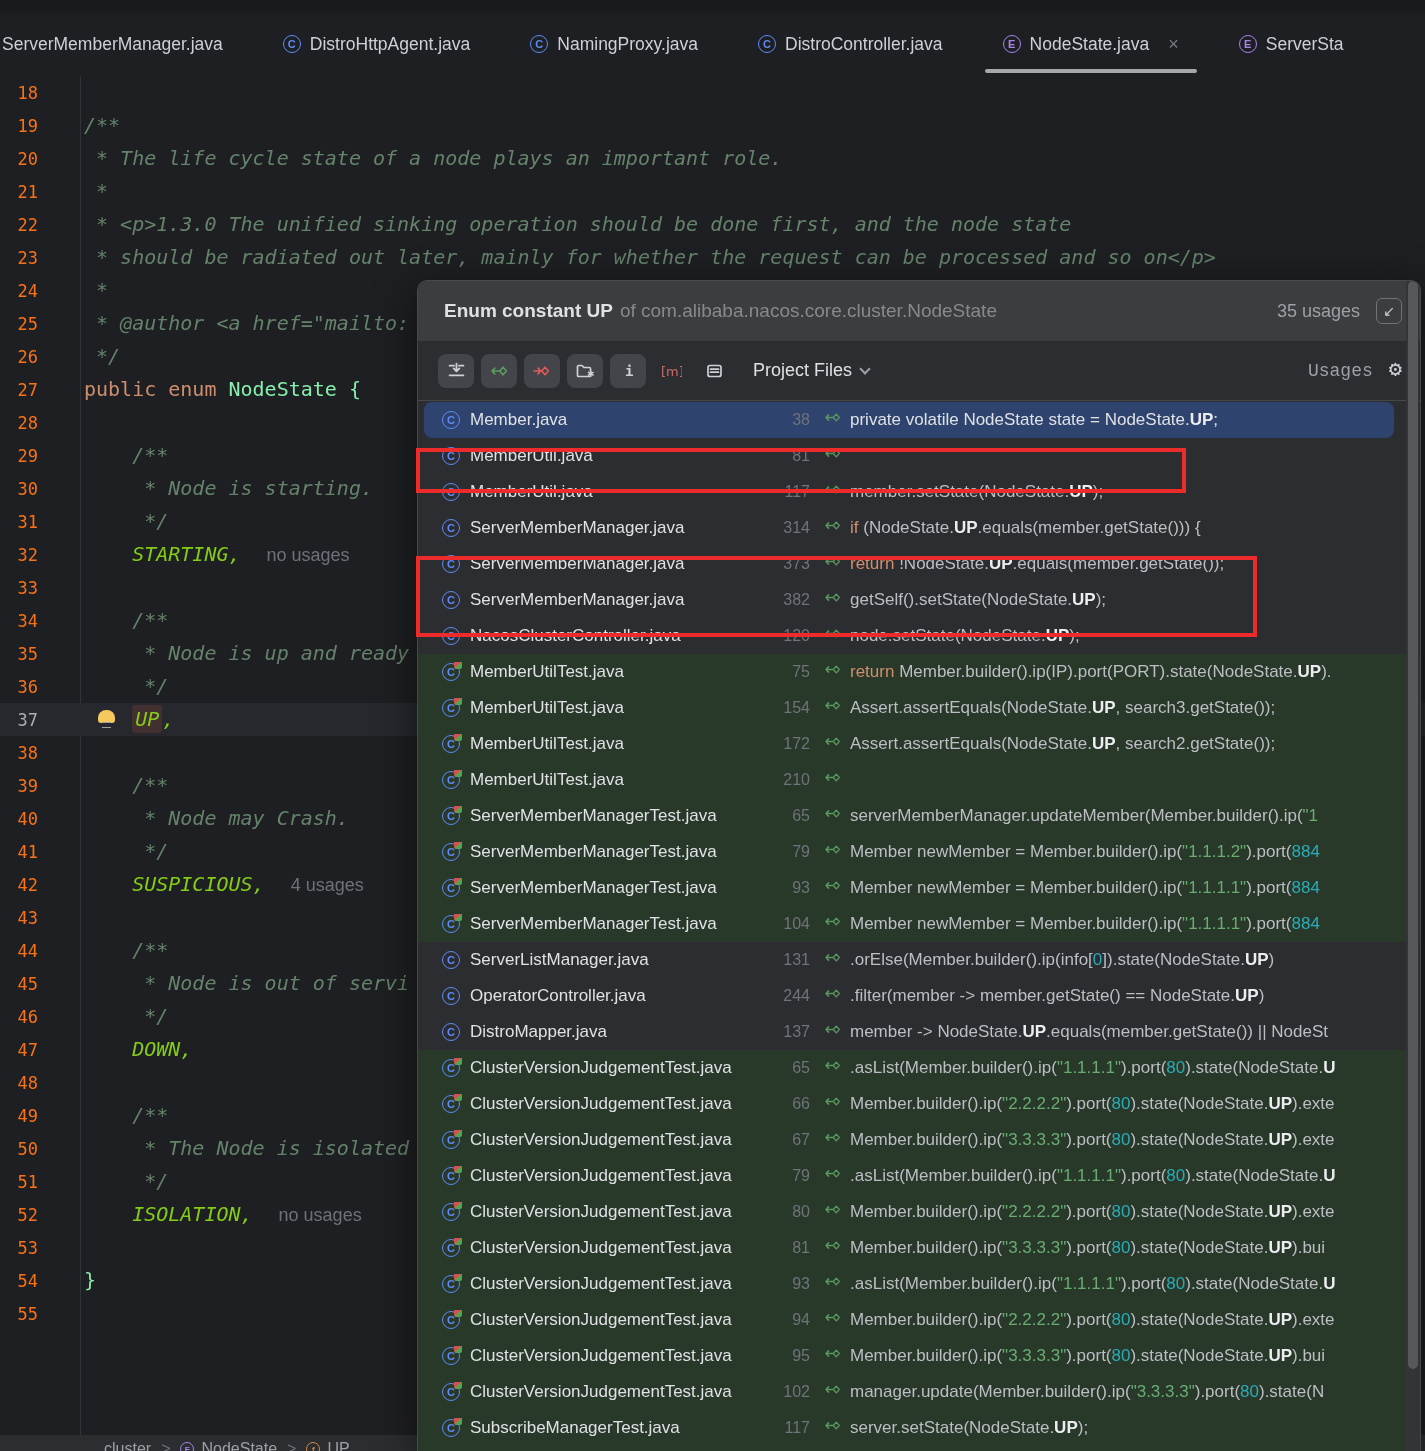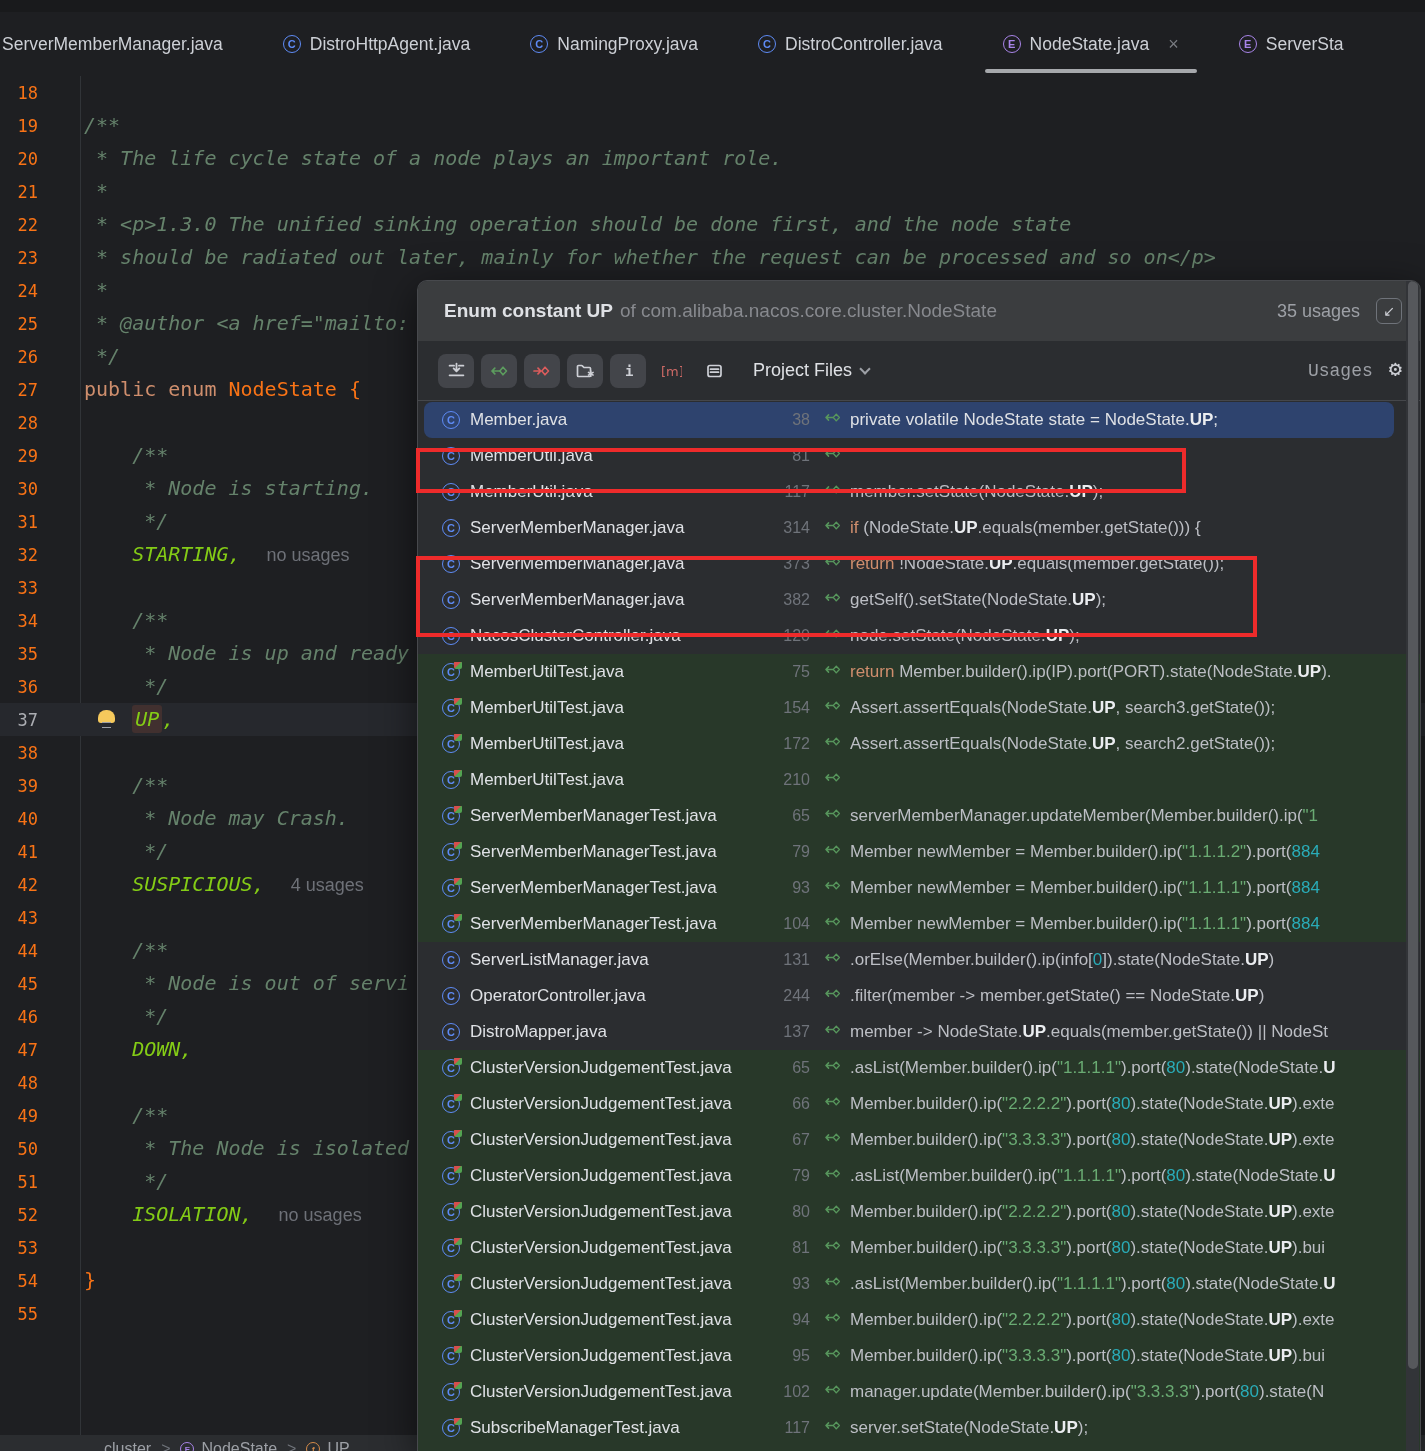--- a/index.html
+++ b/index.html
@@ -29,21 +29,21 @@
   .editor{ position:absolute; top:76px; left:0; right:0; bottom:16px; overflow:hidden;
            font-family:"DejaVu Sans Mono",monospace; font-size:20px; }
   .gutterline{ position:absolute; top:0; bottom:0; left:80px; width:1px; background:#313438; }
   .eline{ position:relative; height:33px; line-height:33px; white-space:pre; }
   .eline.current{ background:#26282D; }
   .eline .num{ display:inline-block; width:38px; margin-right:46px; text-align:right;
                color:#f97316; font-size:17px; }
   .eline.current .num{ color:#ACAEB3; }
   .sc-c   { color:#65826B; font-style:italic; }
   .sc-kw  { color:#CF8E6D; }
-  .sc-p   { color:#f97316; }
+  .sc-p   { color:#86efac; }
   .sc-enum{ color:#84cc16; font-style:italic; }
   .sc-inlay{ font-family:"Liberation Sans",sans-serif; font-size:18px; color:#6E7178;
              font-style:normal; margin-left:26px; }
   .hl-up{ background:#41302F; border-radius:3px; padding:2px 3px; }
   .bulb{ position:absolute; left:98px; top:7px; width:17px; height:13px; border-radius:8px 8px 3px 3px;
          background:#F5C95C; }
   .bulb::after{ content:""; position:absolute; left:4px; right:4px; bottom:-5px; height:4px;
          border-top:1.6px solid #9DA0A6; border-bottom:1.6px solid #9DA0A6; }
 
   

